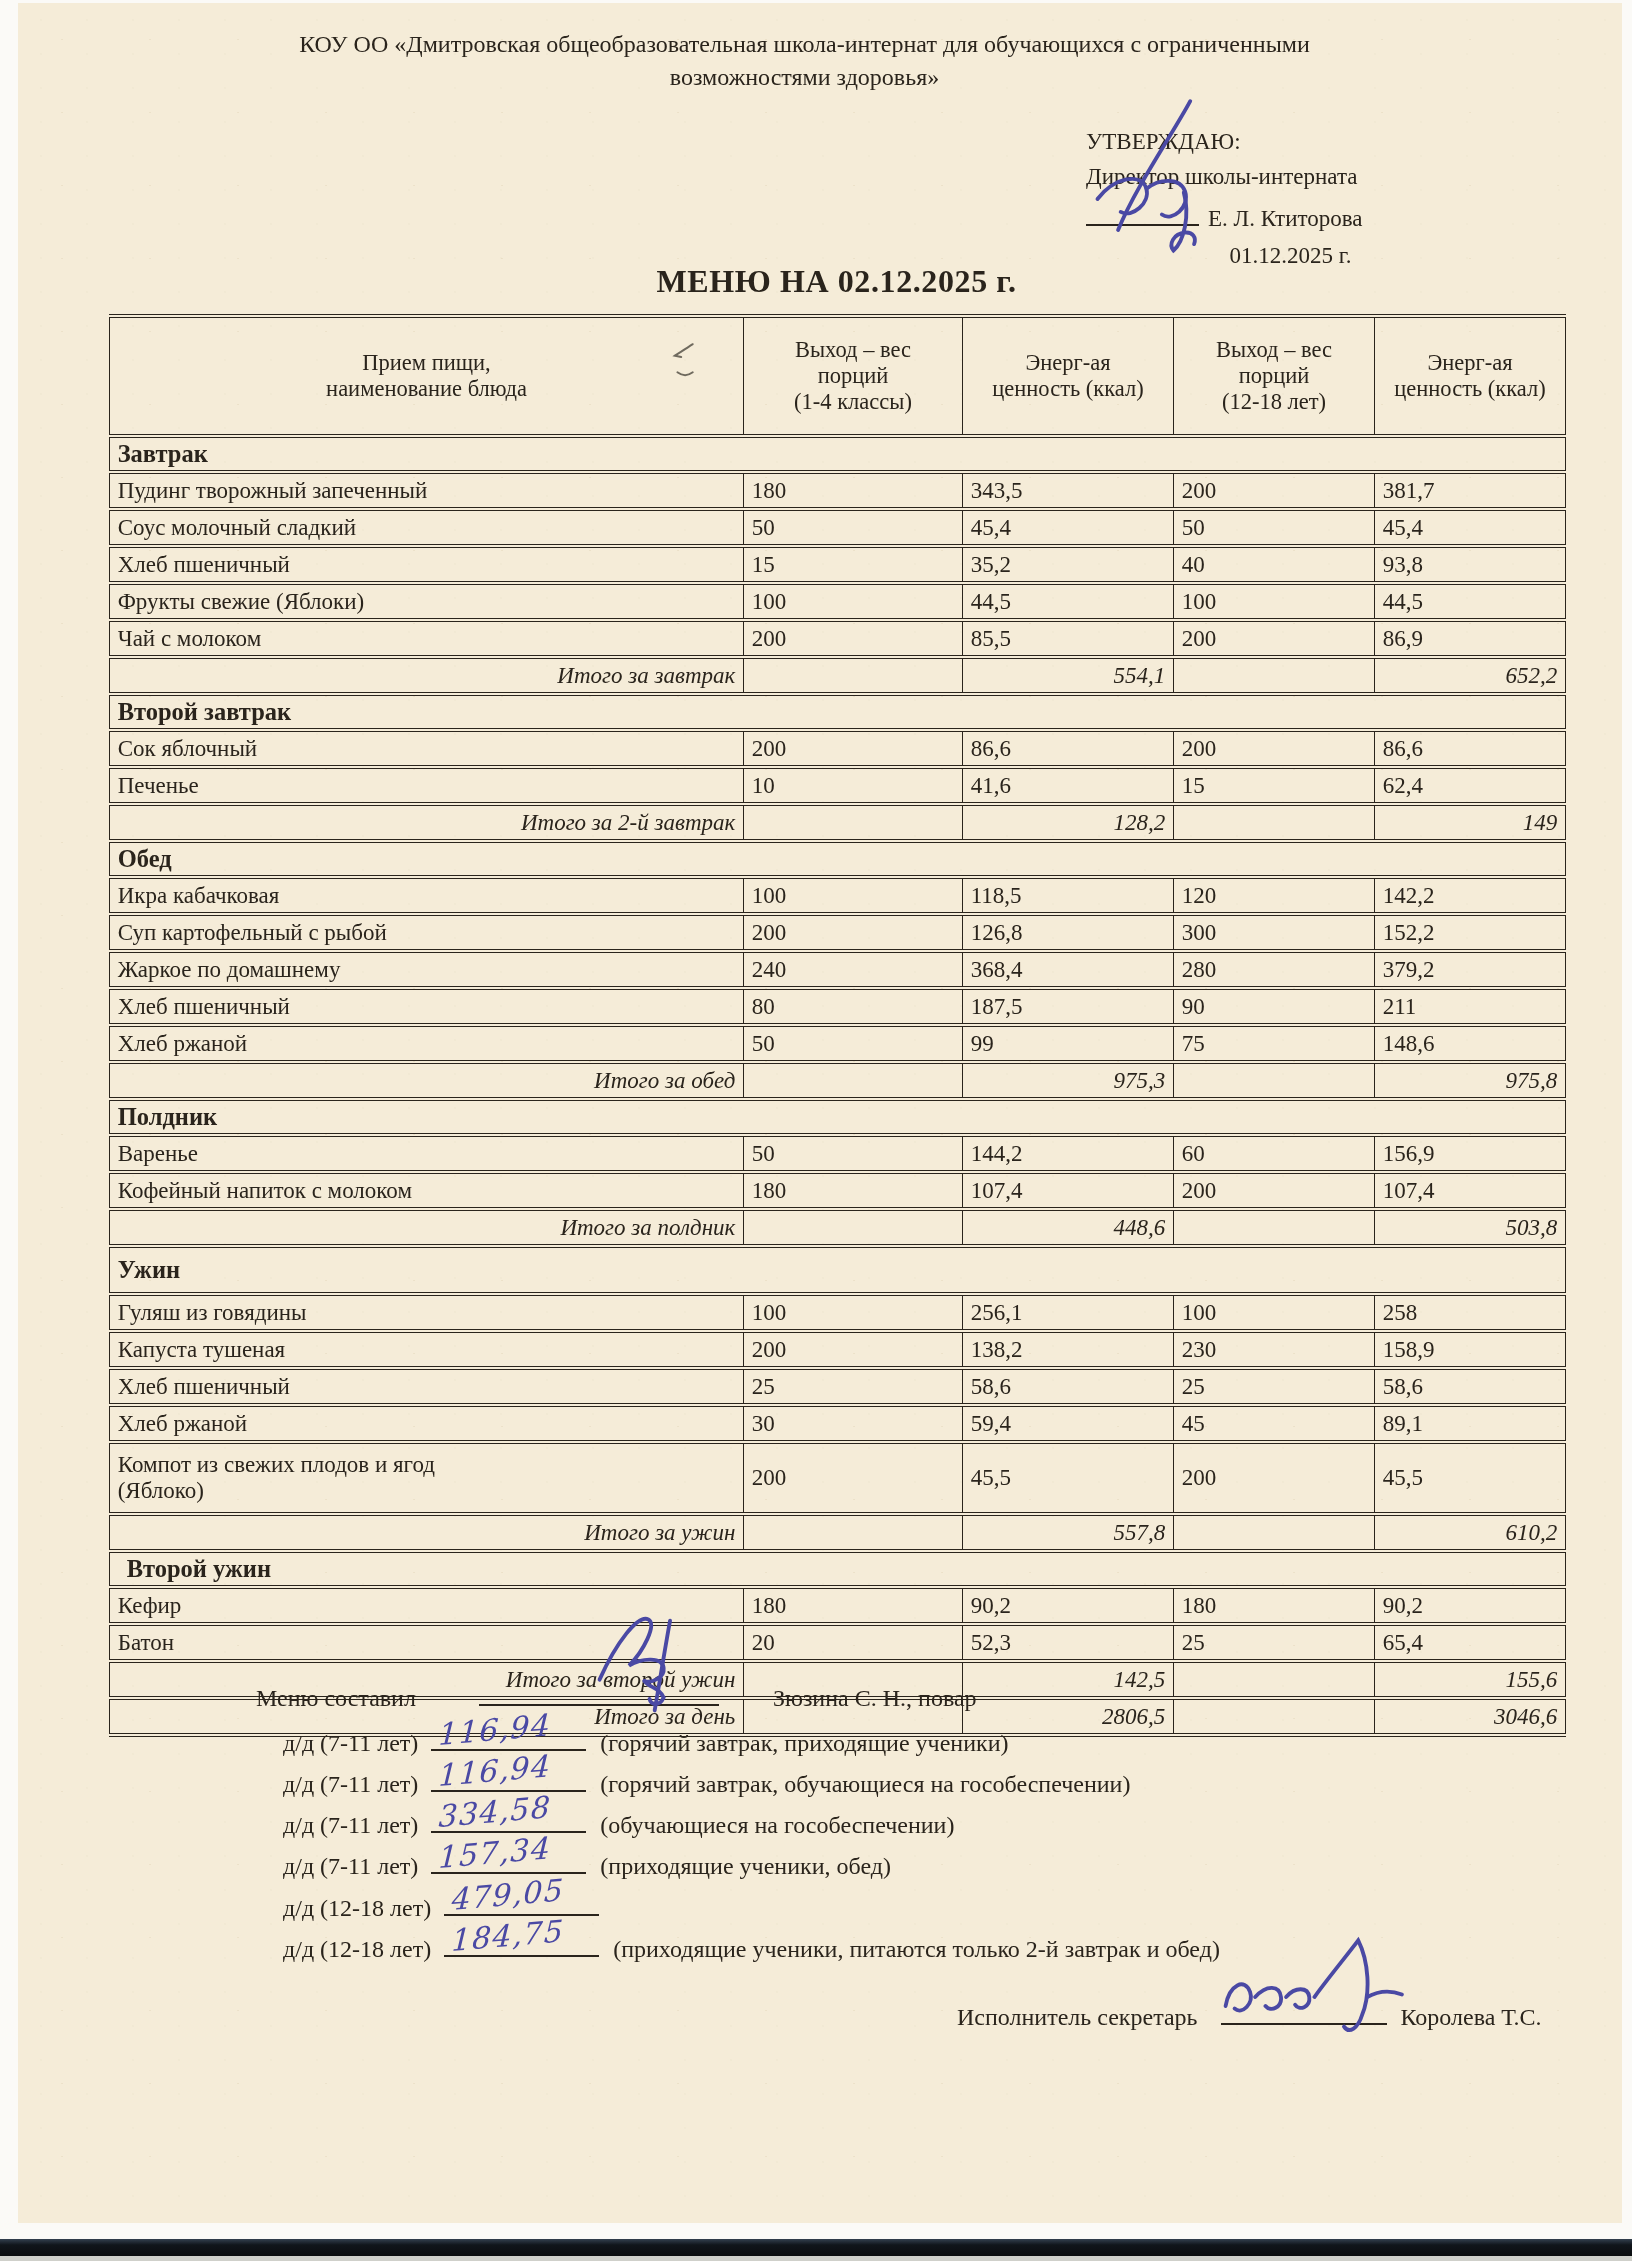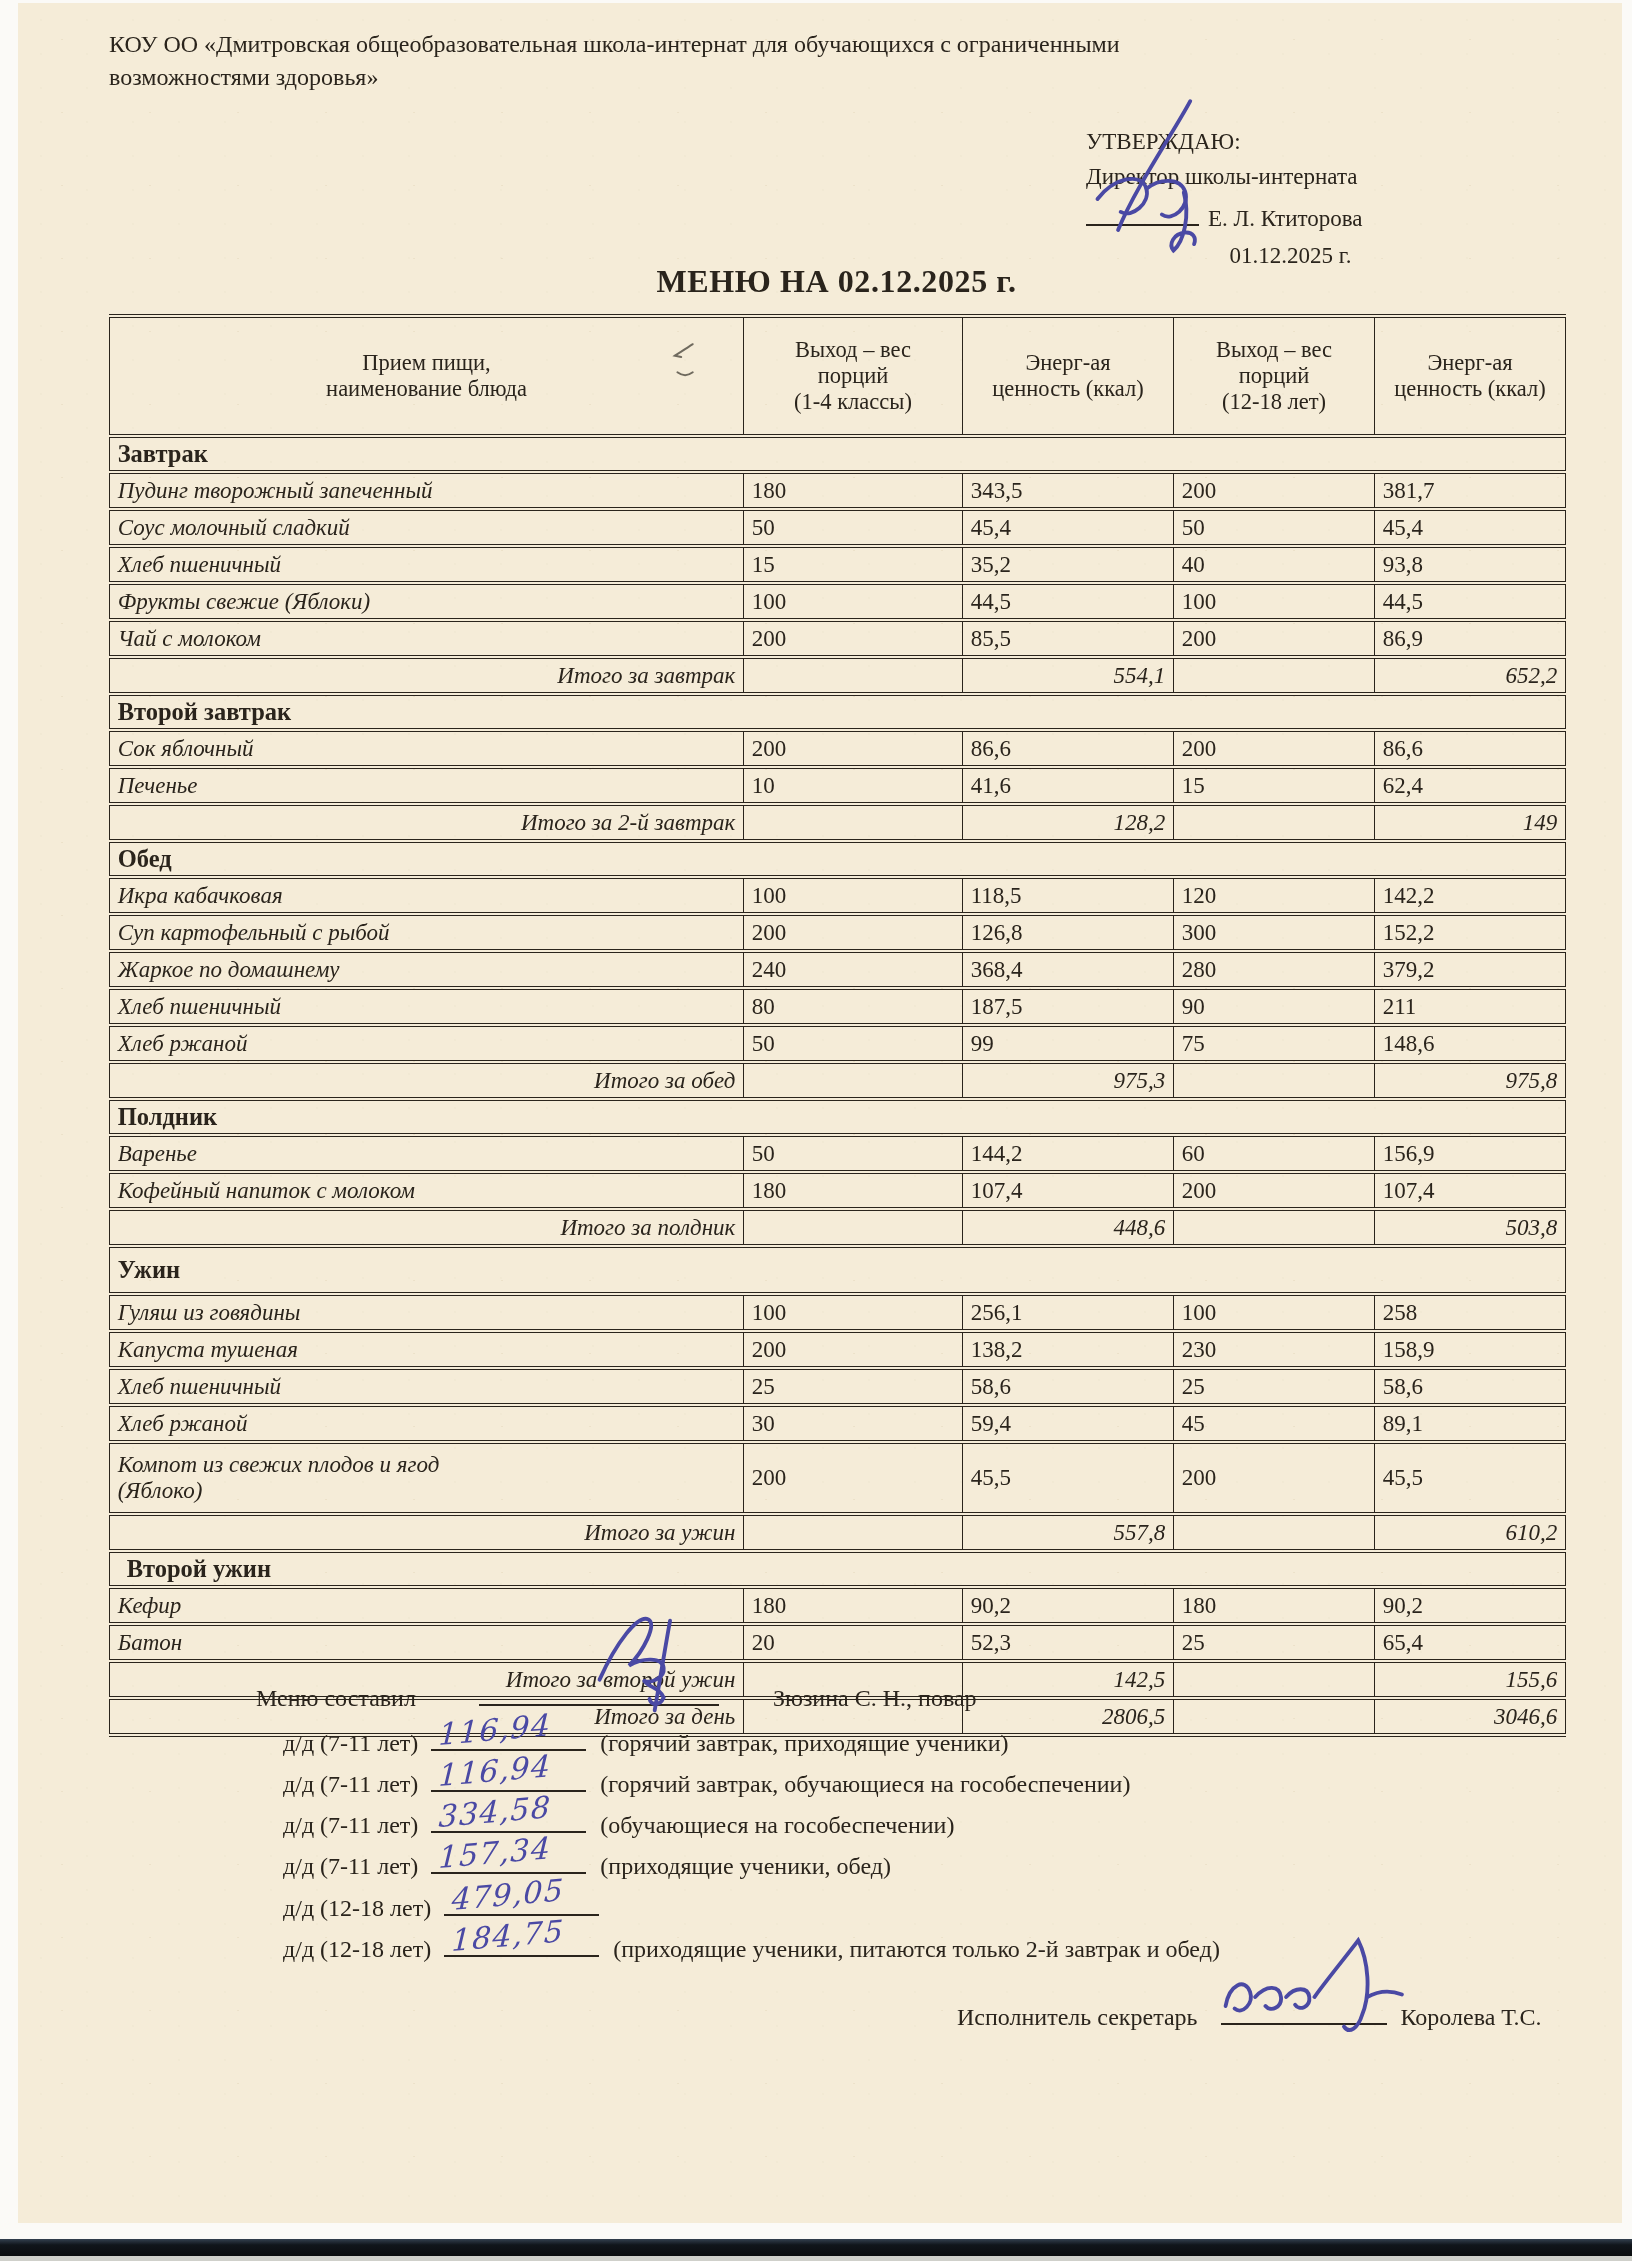--- a/index.html
+++ b/index.html
@@ -17,21 +17,21 @@
   .paper{
     position:absolute;left:18px;top:2.6px;width:1604px;height:2220px;
     background-color:var(--paper);
     background-image:
       radial-gradient(rgba(160,130,70,.10) 1px, transparent 1.3px),
       radial-gradient(rgba(120,100,60,.07) 0.6px, transparent 1px);
     background-size:88px 73px, 46px 34px;
   }
   .org-header{
     position:absolute;left:109px;top:28px;width:1391px;
-    text-align:left;font-size:24px;line-height:33px;
+    text-align:center;font-size:24px;line-height:33px;
   }
   
   .approve{position:absolute;left:1086px;top:124px;width:277px;font-size:23px;line-height:35px;}
   .approve .row{white-space:nowrap;}
   .approve .name-row{display:flex;align-items:baseline;margin-top:3.9px;}
   .sig-space{
     display:inline-block;width:113px;height:26px;position:relative;
     border-bottom:2.6px solid var(--ink);
   }
   .approve .date-row{text-align:right;padding-right:11.6px;margin-top:2.6px;}
@@ -54,21 +54,21 @@
     padding:2.6px 7.7px;line-height:26px;
     overflow:hidden;
   }
   table.menu tr:last-child td{border-bottom:4.5px double var(--ink);}
   td.hdr{
     text-align:center;vertical-align:middle;white-space:pre-line;
     padding:6.4px 2.6px;line-height:27px;font-size:22.5px;
   }
   td.sec{font-weight:bold;font-size:24.5px;padding-top:3.9px;padding-bottom:3.9px;}
   td.sec.indent{padding-left:16.7px;}
-  td.name{padding-right:3.9px;white-space:pre-line;font-style:italic;}
+  td.name{padding-right:3.9px;white-space:pre-line;}
   td.val{padding-left:9px;}
   td.tot-label{font-style:italic;text-align:right;padding-right:28px;}
   td.tot-val{font-style:italic;text-align:right;padding-right:6.4px;}
   
   .line{position:absolute;display:flex;align-items:baseline;font-size:24px;white-space:nowrap;}
   .uline{
     display:inline-block;position:relative;height:22px;
     border-bottom:2.6px solid var(--ink);
   }
   .hand{

